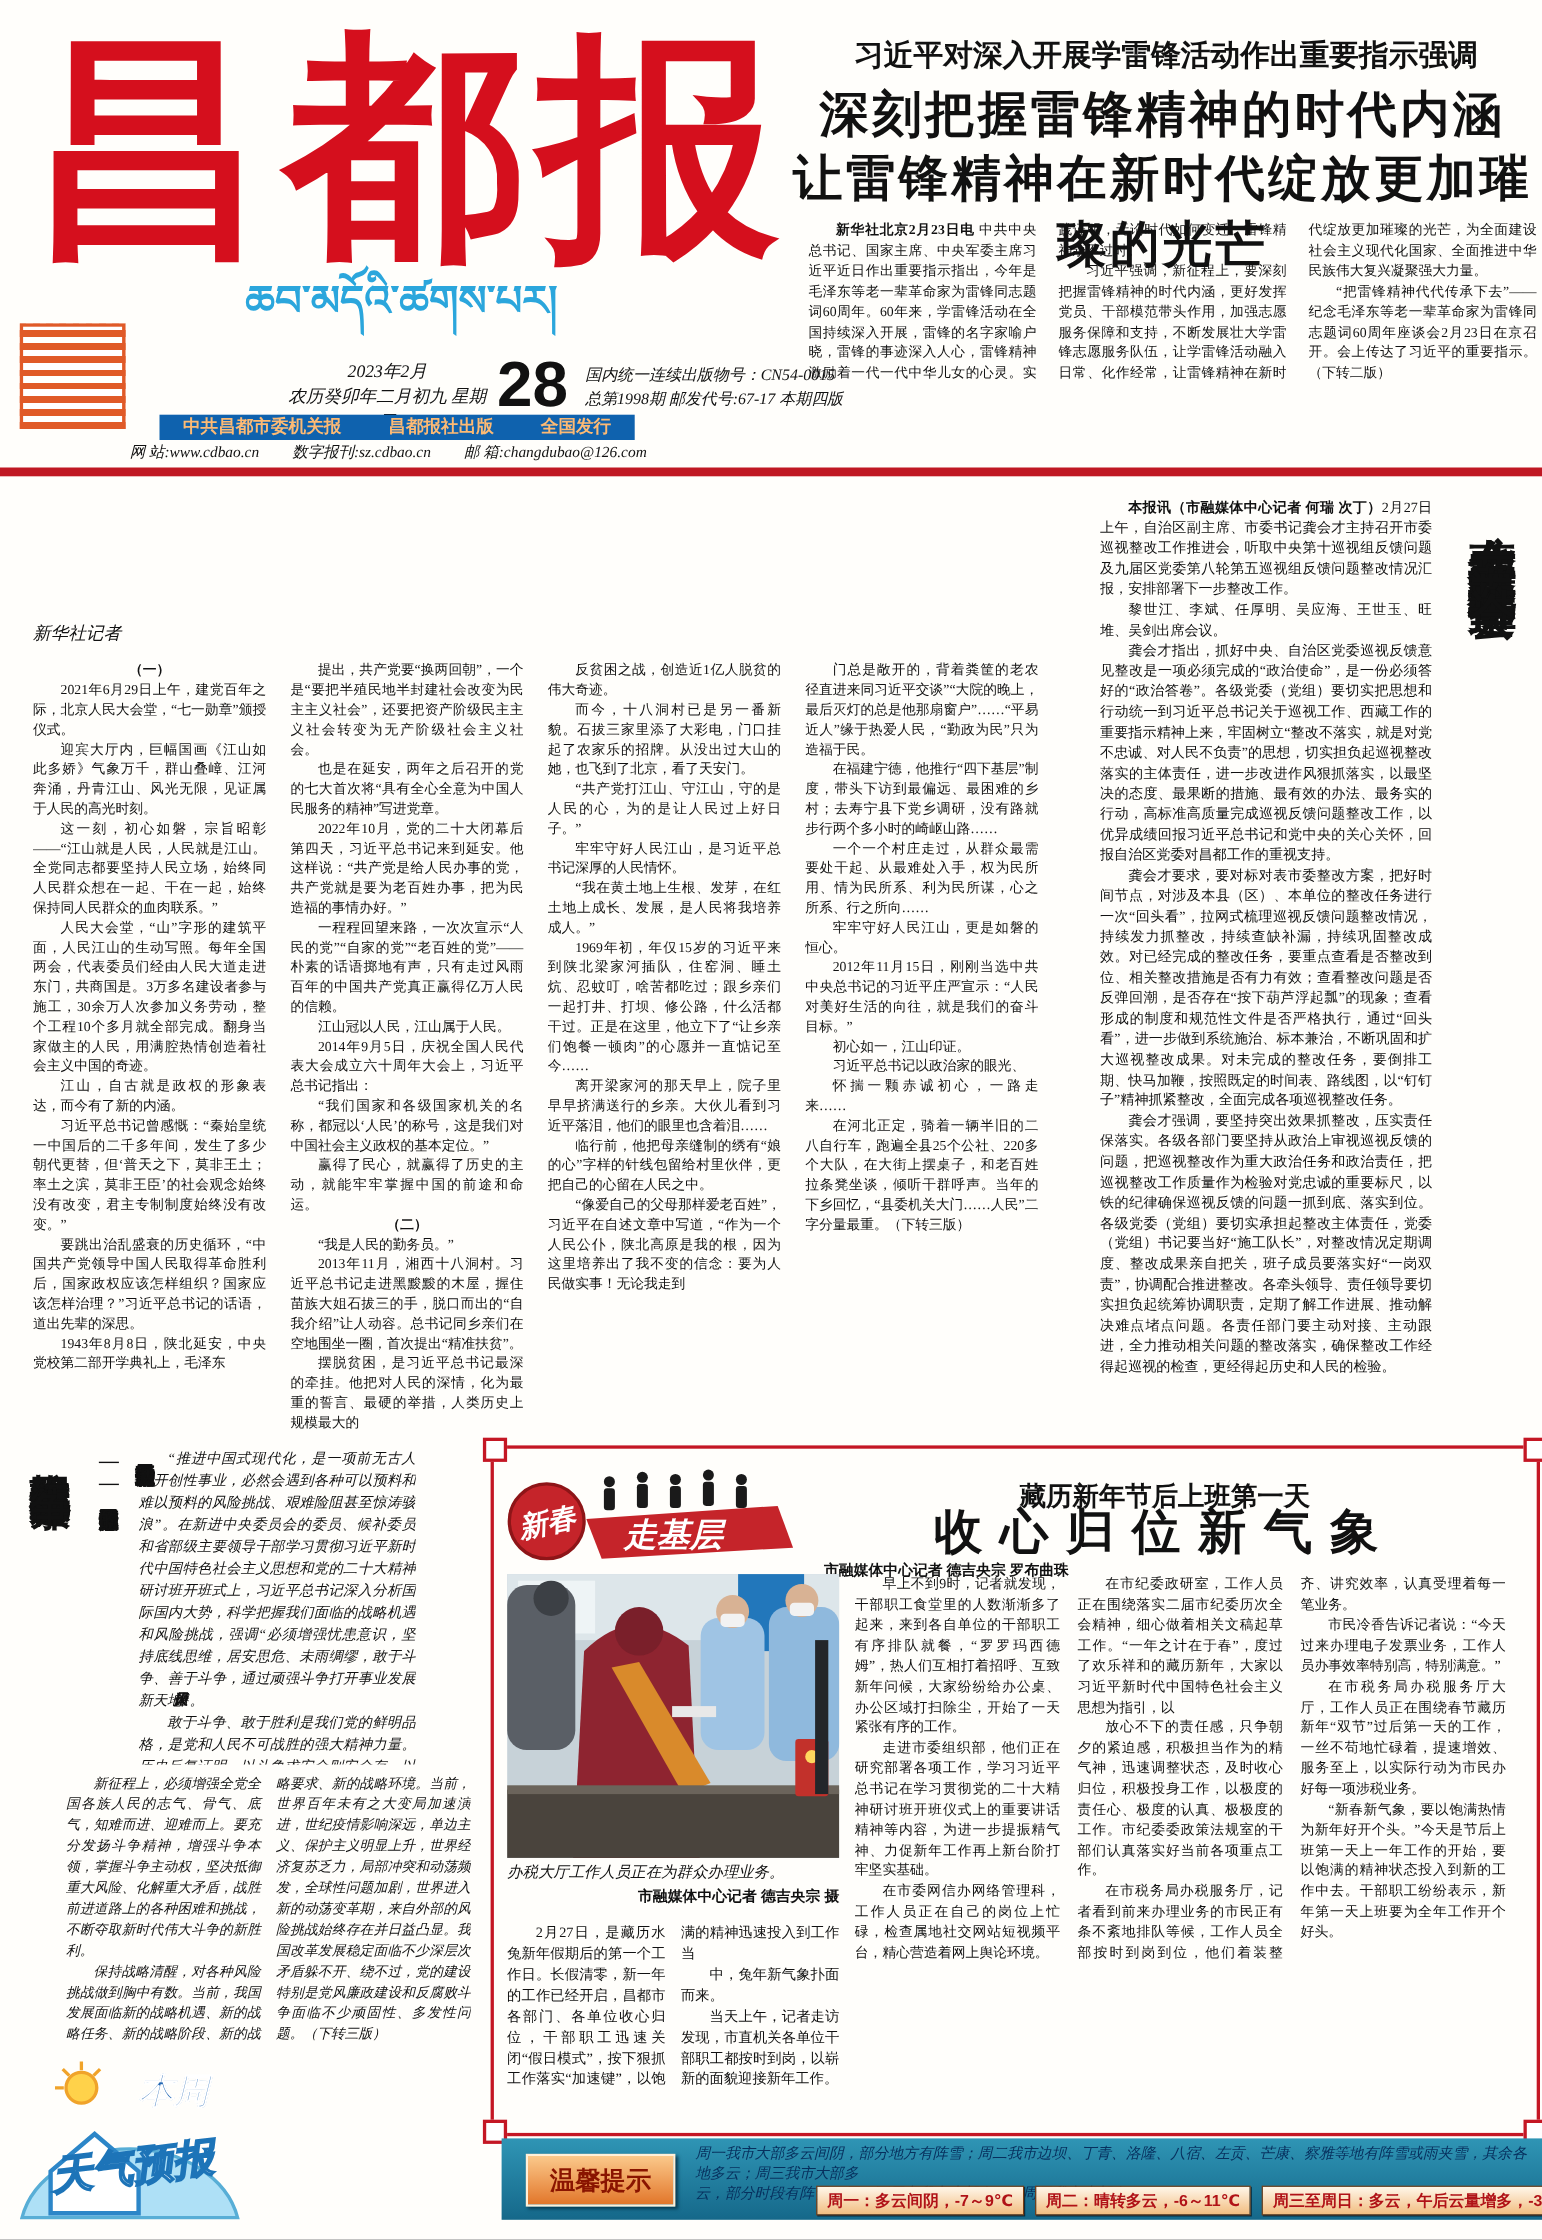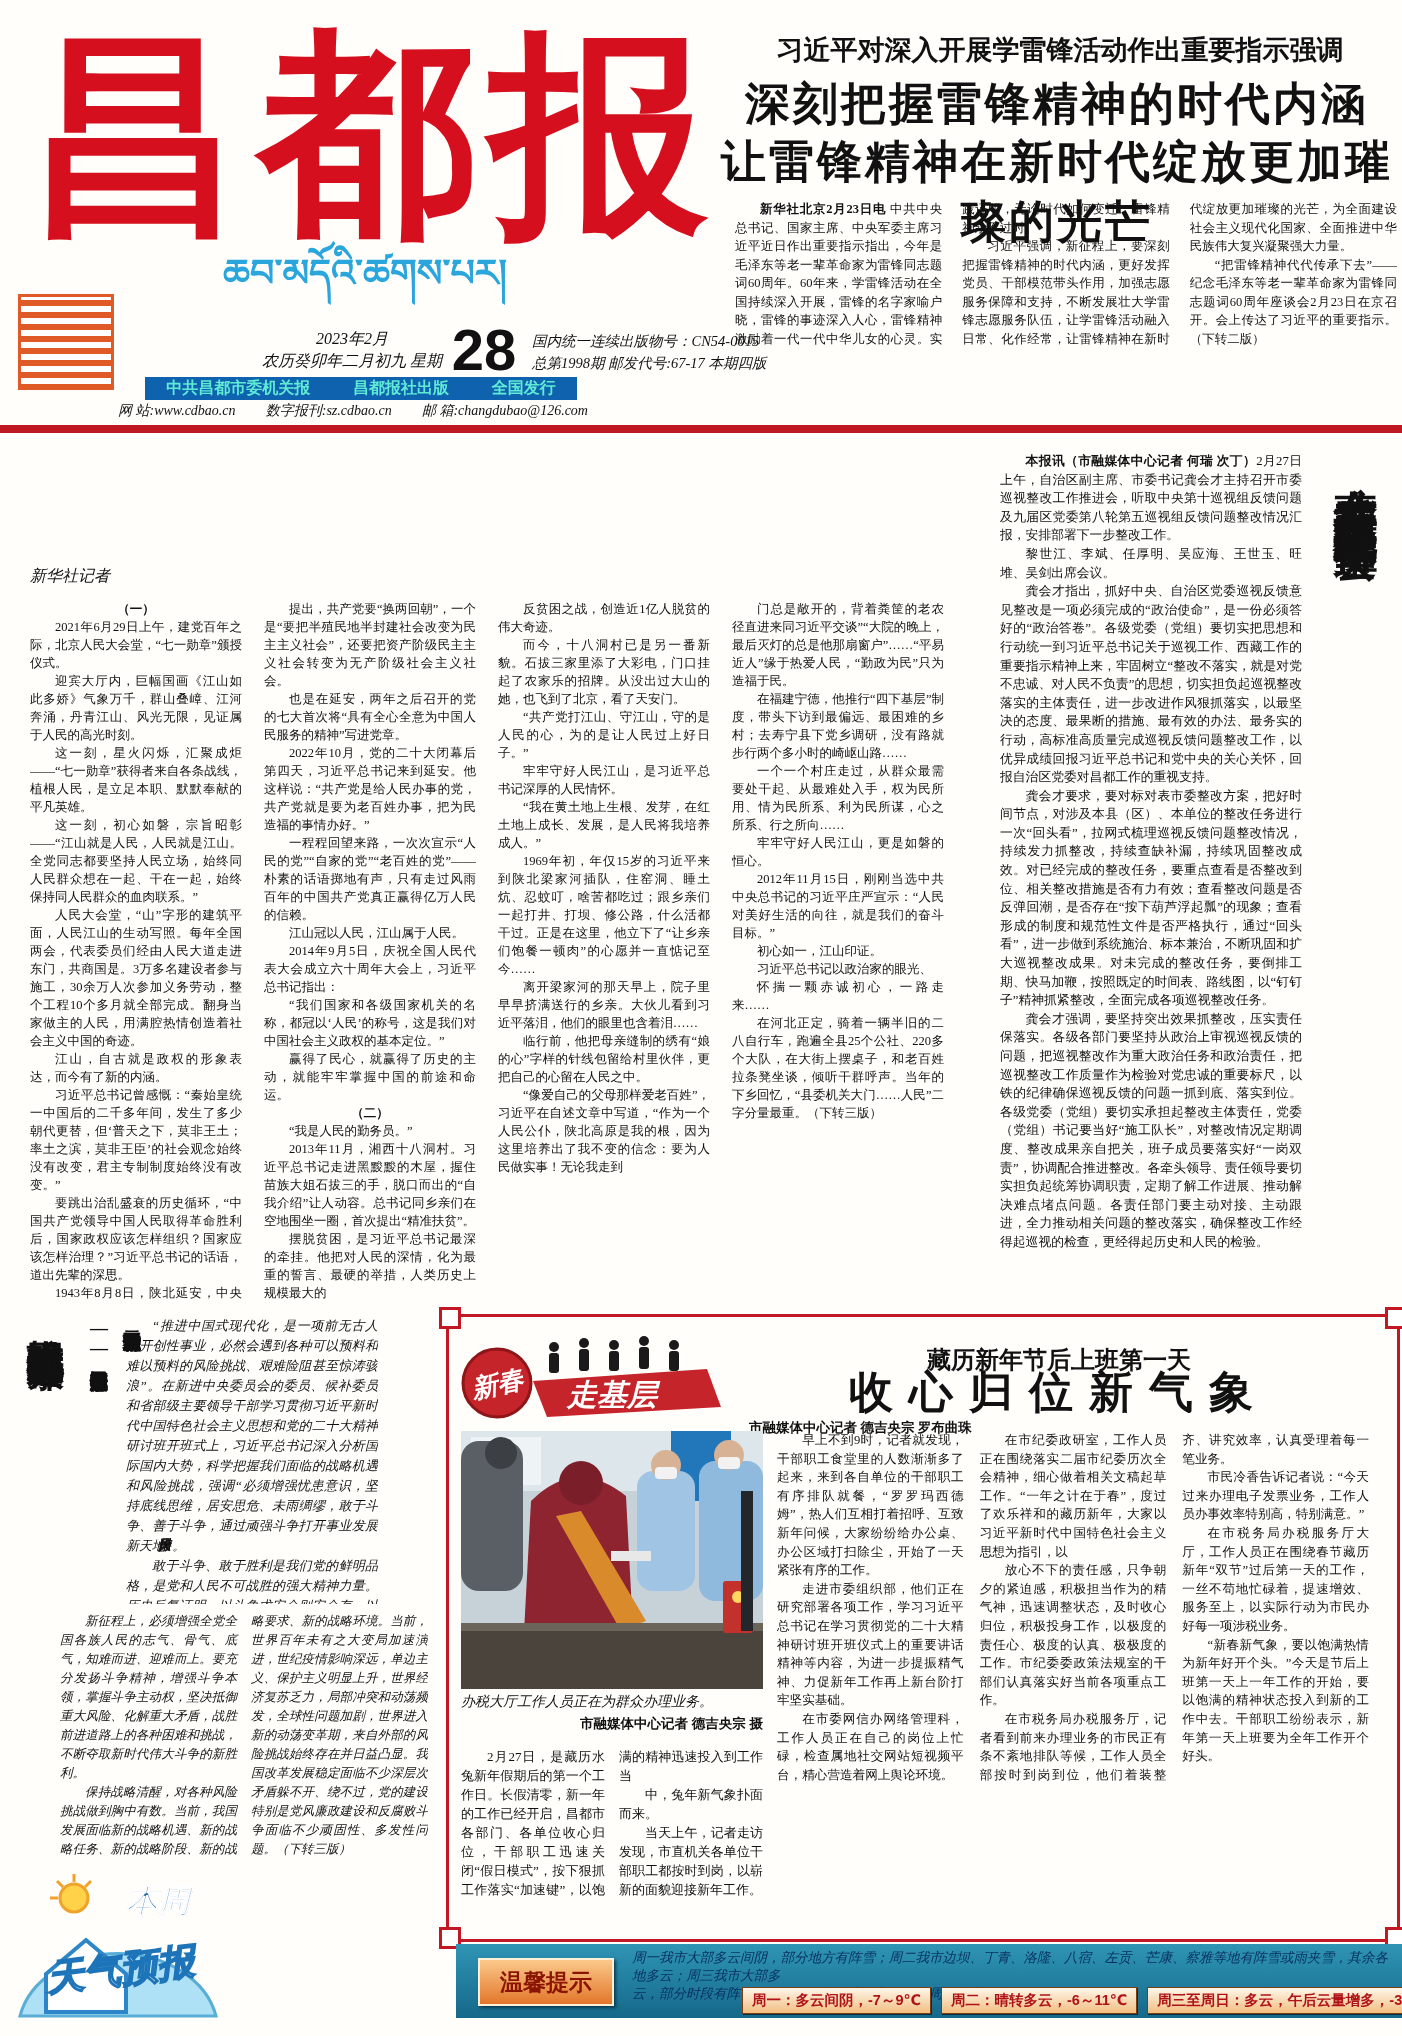--- a/index.html
+++ b/index.html
@@ -12,21 +12,21 @@
             align-items:center;font-size:218px;font-weight:900;color:#d50f1d;line-height:1;}
   #tibetan{left:150px;top:252px;width:430px;height:62px;color:#2ba6dc;font-size:38px;font-weight:bold;
            display:flex;align-items:center;justify-content:center;}
   #qr{left:18px;top:294px;width:96px;height:96px;background:
       repeating-linear-gradient(0deg,#e05a28 0 6px,#fff 6px 12px),
       repeating-linear-gradient(90deg,#e05a28 0 6px,#ffffff00 6px 12px);
       outline:3px solid #e05a28;outline-offset:-3px;}
   #dateblk{left:262px;top:328px;width:180px;height:46px;text-align:center;font-size:16px;line-height:22px;font-style:italic;}
   #bigday{left:438px;top:322px;width:92px;height:56px;font-size:58px;font-weight:900;text-align:center;line-height:56px;}
   #issue{left:532px;top:330px;width:300px;height:46px;font-size:14.5px;line-height:22px;font-style:italic;}
-  #orgbar{left:145px;top:377px;width:432px;height:23px;background:#0f62ae;color:#5eead4;
+  #orgbar{left:145px;top:377px;width:432px;height:23px;background:#0f62ae;color:#fdba74;
           display:flex;justify-content:space-around;align-items:center;font-weight:bold;font-size:16px;}
   #contacts{left:118px;top:402px;width:470px;height:20px;display:flex;justify-content:space-between;
             font-size:14px;font-style:italic;}
   #redrule{left:0;top:425px;width:1402px;height:8px;background:#c01823;}
   
   #lead-kicker{left:718px;top:32px;width:684px;text-align:center;font-size:27px;font-weight:900;}
   #lead-h1,#lead-h2{left:712px;width:690px;text-align:center;font-size:45px;font-weight:900;letter-spacing:3px;}
   #lead-h1{top:74px;} #lead-h2{top:132px;}
   #lead-body{left:735px;top:200px;width:662px;height:220px;column-count:3;column-gap:20px;
              font-size:12.5px;line-height:18.5px;overflow:hidden;}
@@ -122,21 +122,20 @@
       <p><b>新华社北京2月23日电</b> 中共中央总书记、国家主席、中央军委主席习近平近日作出重要指示指出，今年是毛泽东等老一辈革命家为雷锋同志题词60周年。60年来，学雷锋活动在全国持续深入开展，雷锋的名字家喻户晓，雷锋的事迹深入人心，雷锋精神激励着一代一代中华儿女的心灵。实践证明，无论时代如何变迁，雷锋精神永不过时。</p>
       <p>习近平强调，新征程上，要深刻把握雷锋精神的时代内涵，更好发挥党员、干部模范带头作用，加强志愿服务保障和支持，不断发展壮大学雷锋志愿服务队伍，让学雷锋活动融入日常、化作经常，让雷锋精神在新时代绽放更加璀璨的光芒，为全面建设社会主义现代化国家、全面推进中华民族伟大复兴凝聚强大力量。</p>
       <p>“把雷锋精神代代传承下去”——纪念毛泽东等老一辈革命家为雷锋同志题词60周年座谈会2月23日在京召开。会上传达了习近平的重要指示。（下转二版）</p>
     </div>
 
   <div class="abs" id="main-byline">新华社记者</div>
   <div class="abs art mcol" id="mc1">
       <p class="sec">（一）</p>
       <p>2021年6月29日上午，建党百年之际，北京人民大会堂，“七一勋章”颁授仪式。</p>
       <p>迎宾大厅内，巨幅国画《江山如此多娇》气象万千，群山叠嶂、江河奔涌，丹青江山、风光无限，见证属于人民的高光时刻。</p>
-      <p>这一刻，星火闪烁，汇聚成炬——“七一勋章”获得者来自各条战线，植根人民，是立足本职、默默奉献的平凡英雄。</p>
       <p>这一刻，初心如磐，宗旨昭彰——“江山就是人民，人民就是江山。全党同志都要坚持人民立场，始终同人民群众想在一起、干在一起，始终保持同人民群众的血肉联系。”</p>
       <p>人民大会堂，“山”字形的建筑平面，人民江山的生动写照。每年全国两会，代表委员们经由人民大道走进东门，共商国是。3万多名建设者参与施工，30余万人次参加义务劳动，整个工程10个多月就全部完成。翻身当家做主的人民，用满腔热情创造着社会主义中国的奇迹。</p>
       <p>江山，自古就是政权的形象表达，而今有了新的内涵。</p>
       <p>习近平总书记曾感慨：“秦始皇统一中国后的二千多年间，发生了多少朝代更替，但‘普天之下，莫非王土；率土之滨，莫非王臣’的社会观念始终没有改变，君主专制制度始终没有改变。”</p>
       <p>要跳出治乱盛衰的历史循环，“中国共产党领导中国人民取得革命胜利后，国家政权应该怎样组织？国家应该怎样治理？”习近平总书记的话语，道出先辈的深思。</p>
       <p>1943年8月8日，陕北延安，中央党校第二部开学典礼上，毛泽东</p>
     </div>
   <div class="abs art mcol" id="mc2">
       <p>提出，共产党要“换两回朝”，一个是“要把半殖民地半封建社会改变为民主主义社会”，还要把资产阶级民主主义社会转变为无产阶级社会主义社会。</p>
       <p>也是在延安，两年之后召开的党的七大首次将“具有全心全意为中国人民服务的精神”写进党章。</p>

